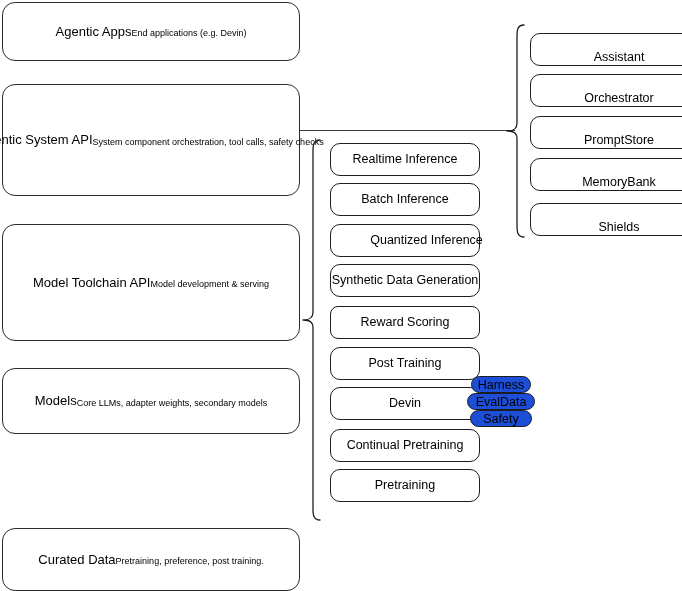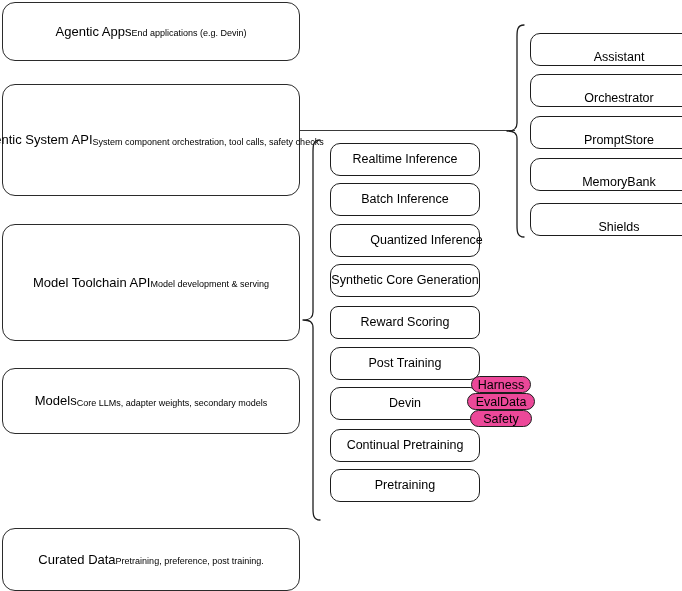--- a/index.html
+++ b/index.html
@@ -73,21 +73,21 @@
     width: 178px;
     align-items: flex-end;
   }
 
   
   .pill {
     position: absolute;
     box-sizing: border-box;
     border: 1.3px solid #1d1d1d;
     border-radius: 10px;
-    background: #ec4899;
+    background: #1d4ed8;
     display: flex;
     align-items: center;
     justify-content: center;
     font-size: 12.5px;
     line-height: 14px;
     white-space: nowrap;
     z-index: 5;
   }
 
   
@@ -166,21 +166,21 @@
   <div class="box cap-box mid-box" style="top:143px;">
     <div class="title">Realtime Inference</div>
   </div>
   <div class="box cap-box mid-box" style="top:183px;">
     <div class="title">Batch Inference</div>
   </div>
   <div class="box cap-box mid-box" style="top:224px;padding-left:43px;">
     <div class="title">Quantized Inference</div>
   </div>
   <div class="box cap-box mid-box" style="top:264px;">
-    <div class="title">Synthetic Core Generation</div>
+    <div class="title">Synthetic Data Generation</div>
   </div>
   <div class="box cap-box mid-box" style="top:306px;border-radius:8px;">
     <div class="title">Reward Scoring</div>
   </div>
   <div class="box cap-box mid-box" style="top:347px;">
     <div class="title">Post Training</div>
   </div>
   <div class="box cap-box mid-box" style="top:387px;">
     <div class="title">Devin</div>
   </div>

